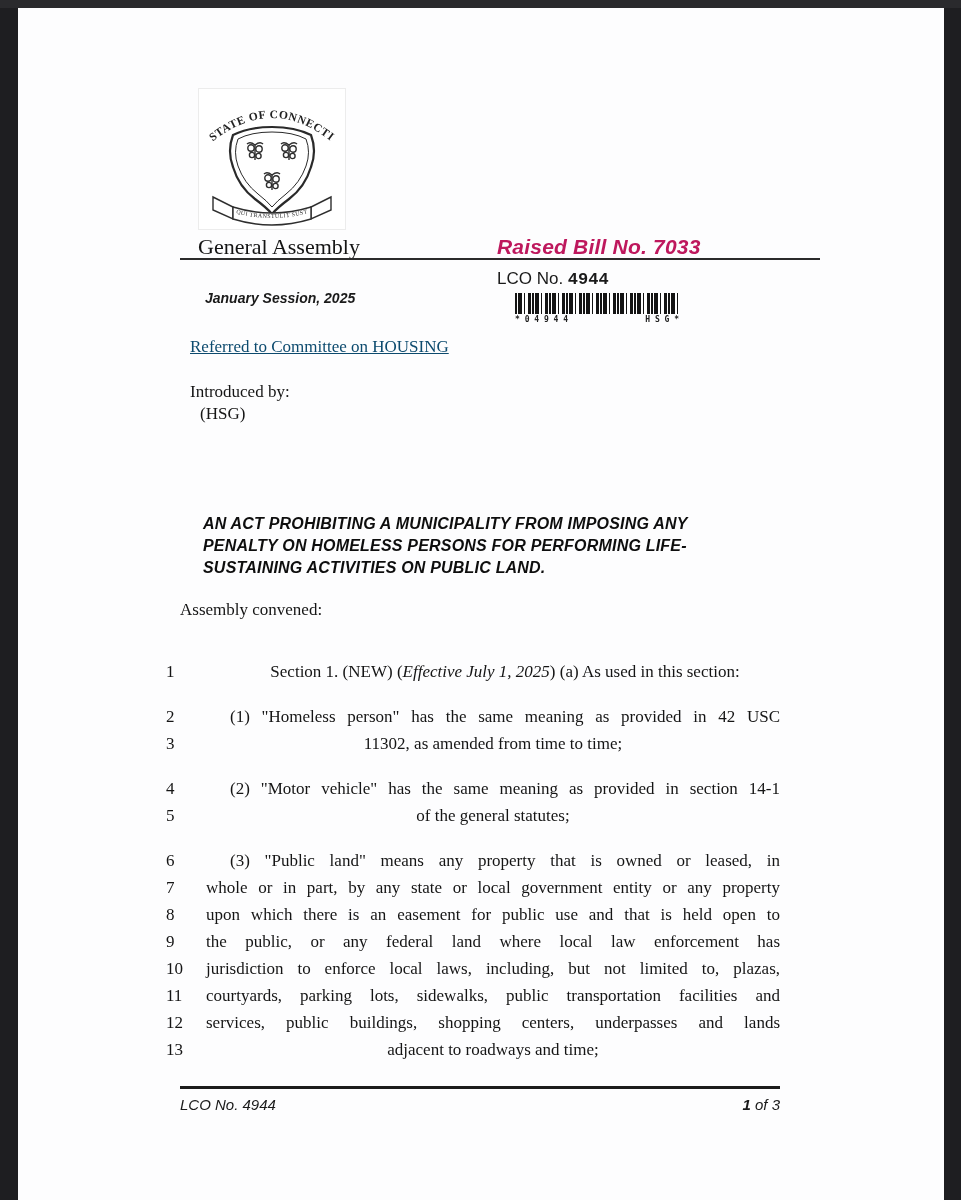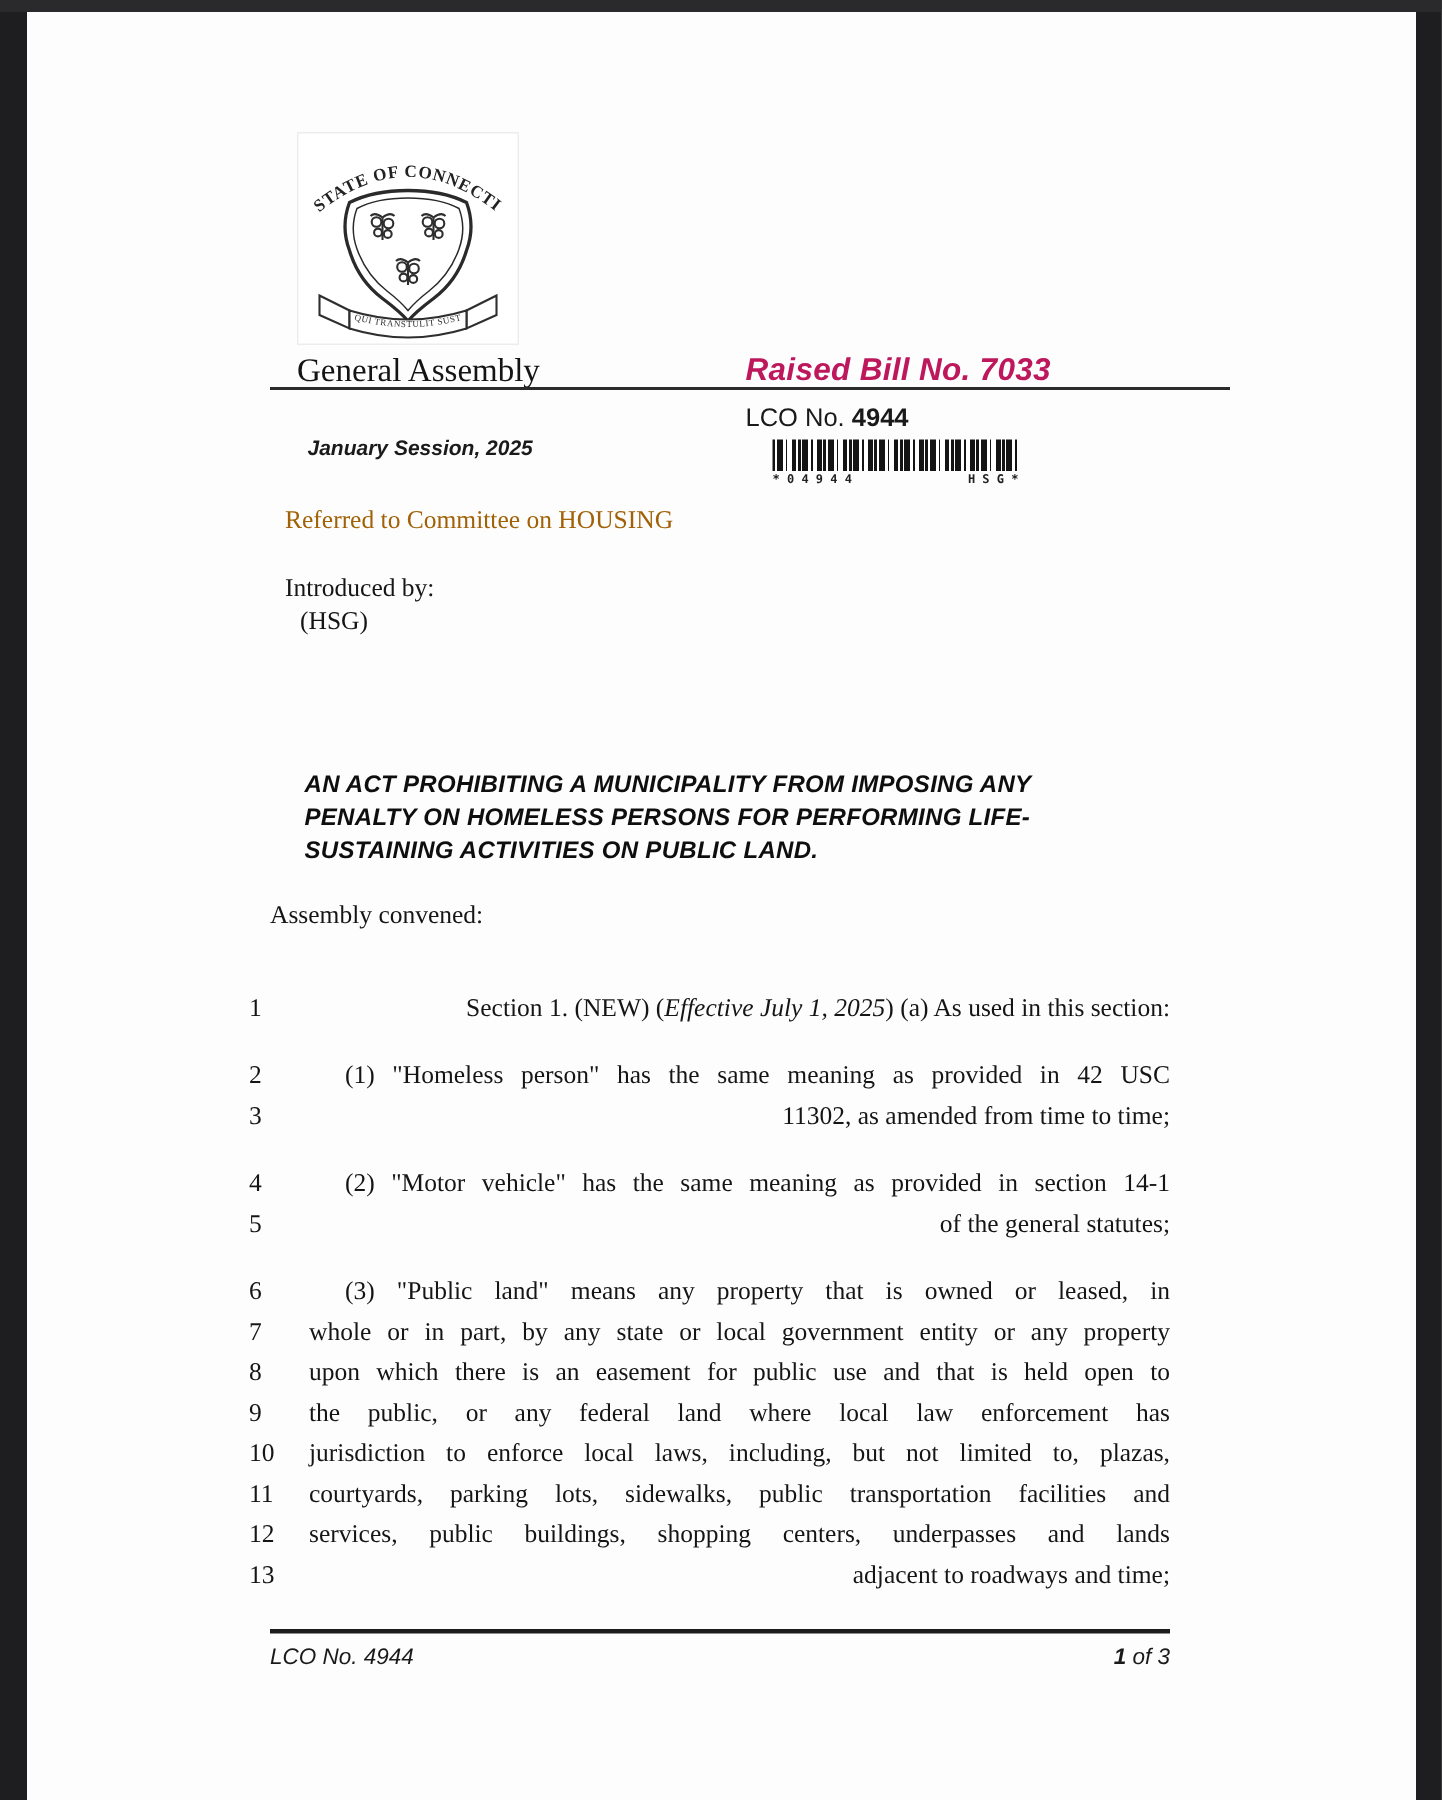--- a/index.html
+++ b/index.html
@@ -8,40 +8,40 @@
   .topstrip{position:absolute;left:0;top:0;width:961px;height:8px;background:#2a2a2d;}
   .page{position:absolute;left:18px;top:8px;width:926px;height:1192px;background:#fdfdfe;color:#1b1b1b;}
 
   
   .seal{position:absolute;left:180px;top:80px;width:148px;height:142px;border:1px solid #ececec;background:#fff;}
   .assembly{position:absolute;left:180px;top:226px;font:400 22px/26px "Liberation Serif",serif;color:#141414;}
   .header-rule{position:absolute;left:162px;top:250px;width:640px;height:2px;background:#2b2b2b;}
   .session{position:absolute;left:187px;top:258px;font:italic 700 14px/18px "Liberation Sans",sans-serif;color:#1a1a1a;margin-top:23px;}
   .bill-no{position:absolute;left:479px;top:227px;font:italic 700 21px/24px "Liberation Sans",sans-serif;color:#be185d;letter-spacing:.2px;}
   .lco-line{position:absolute;left:479px;top:260px;font:400 17px/21px "Liberation Sans",sans-serif;color:#1a1a1a;}
-  .lco-line b{font-weight:700;}
+  .lco-line b{font-weight:700;font-family:Liberation Mono, monospace;}
   .barcode{position:absolute;left:477px;top:285px;width:164px;margin-left:20px;}
   .bars{height:21px;background:repeating-linear-gradient(90deg,#141414 0 2px,#fff 2px 3px,#141414 3px 7px,#fff 7px 9px,#141414 9px 10px,#fff 10px 13px,#141414 13px 16px,#fff 16px 17px);}
   .bar-caption{display:flex;justify-content:space-between;font:700 8px/10px "DejaVu Sans Mono",monospace;color:#222;margin-top:1px;}
 
-  .referred{position:absolute;left:172px;top:328px;font:400 17px/21px "Liberation Serif",serif;color:#a16207;}
+  .referred{position:absolute;left:172px;top:328px;font:400 17px/21px "Liberation Serif",serif;color:#0c4a6e;text-decoration:underline;}
   .introduced{position:absolute;left:172px;top:373px;font:400 17px/22px "Liberation Serif",serif;color:#151515;}
   .introducer{padding-left:10px;}
 
   .act-title{position:absolute;left:162px;top:505px;width:520px;font:italic 700 16px/22px "Liberation Sans",sans-serif;color:#0e0e0e;letter-spacing:.2px;margin-left:23px;}
   .enacting{position:absolute;left:162px;top:588px;width:600px;font:400 17px/27px "Liberation Serif",serif;color:#151515;}
   .enacting .j{text-align:justify;text-align-last:justify;}
 
   
   .bill-body{position:absolute;left:148px;top:650px;width:616px;}
   .brow{display:flex;}
   .brow.para{margin-top:18px;}
   .brow.para:first-child{margin-top:0;}
   .lnum{flex:0 0 40px;width:40px;font:400 17px/27px "Liberation Serif",serif;color:#151515;}
-  .lt{display:block;width:574px;font:400 17px/27px "Liberation Serif",serif;color:#151515;text-align:right;}
+  .lt{display:block;width:574px;font:400 17px/27px "Liberation Serif",serif;color:#151515;text-align:center;}
   .lt.ind{padding-left:24px;}
   .lt.j{text-align:justify;text-align-last:justify;}
   .it{font-style:italic;}
 
   
   .footer-rule{position:absolute;left:162px;top:1078px;width:600px;height:3px;background:#1c1c1c;}
   .footer{position:absolute;left:162px;top:1087px;width:600px;display:flex;justify-content:space-between;font:italic 400 15px/19px "Liberation Sans",sans-serif;color:#1a1a1a;}
   .footer .pg b{font-weight:700;}
 </style>
 </head>

